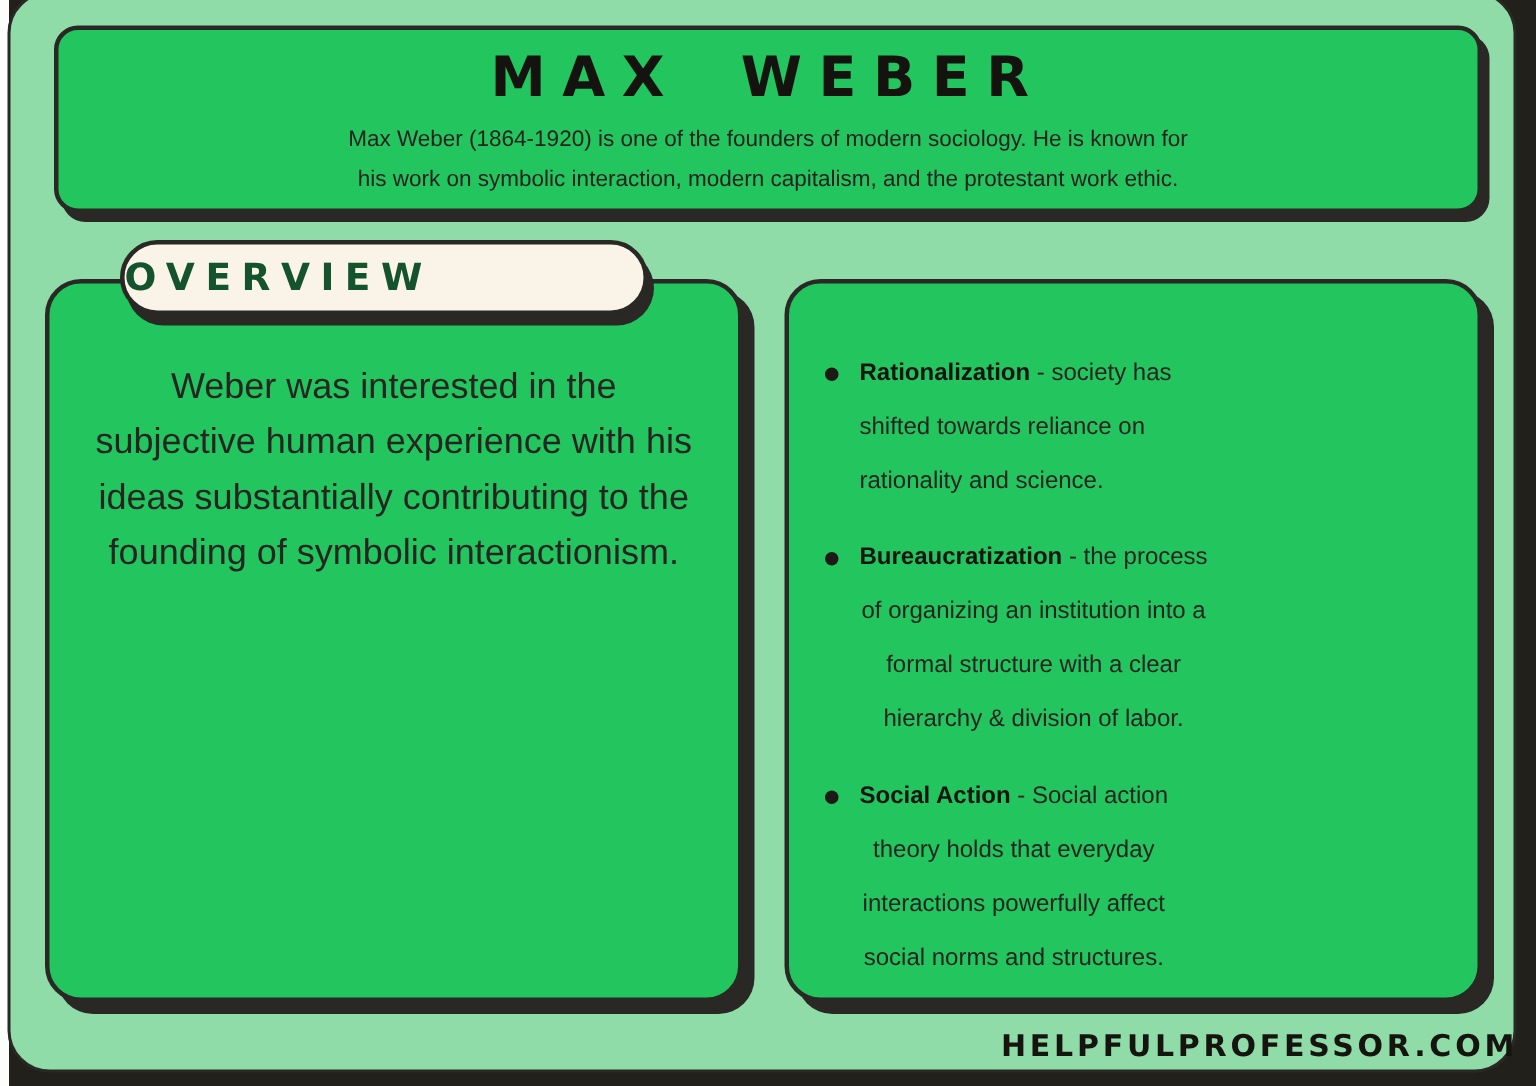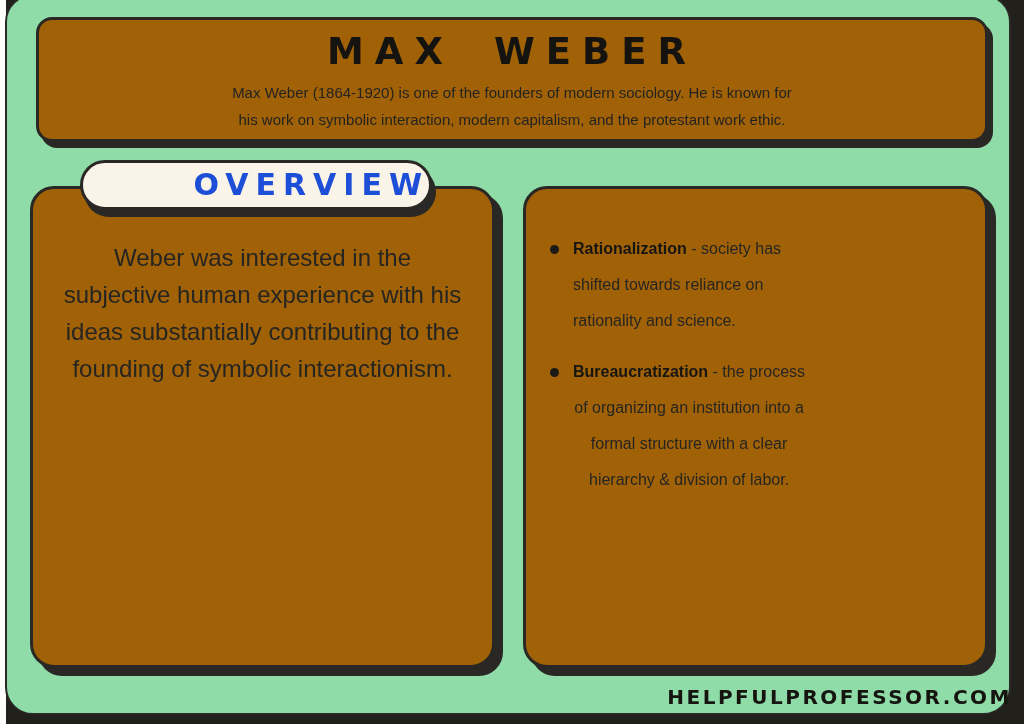--- a/index.html
+++ b/index.html
@@ -24,21 +24,21 @@
   .green-panel {
     position: absolute;
     left: 5px; top: -6px; right: 13px; bottom: 9px;
     background: #8fdca8;
     border: 2px solid #2a2824;
     border-radius: 28px;
   }
 
   .card {
     position: absolute;
-    background: #a16207;
+    background: #22c55e;
     border: 3px solid #2a2824;
     color: #262521;
   }
 
   .title-card {
     left: 36px; top: 17px;
     width: 952px; height: 125px;
     border-radius: 16px;
     box-shadow: 5px 6px 0 #2a2824;
     text-align: center;
@@ -73,27 +73,27 @@
 
   .pill {
     position: absolute;
     top: 160px;
     height: 50px;
     background: #faf3e7;
     border: 3px solid #2a2824;
     border-radius: 26px;
     box-shadow: 4px 7px 0 #2a2824;
     z-index: 5;
-    text-align: right;
+    text-align: left;
     line-height: 44px;
     font-family: "DejaVu Sans", sans-serif;
     font-weight: 900;
-    font-size: 30px;
+    font-size: 25px;
     letter-spacing: 7px;
-    color: #1d4ed8;
+    color: #14532d;
   }
   .overview-pill { left: 80px; width: 352px; }
   .key-ideas-pill { left: 577px; width: 356px; }
 
   .overview-body {
     padding: 50px 10px 0 10px;
     text-align: center;
     font-size: 24px;
     line-height: 37px;
   }
@@ -179,17 +179,26 @@
       </li>
       <li>
         <span class="bullet"></span>
         <span class="idea-text">
           <span class="idea-term">Bureaucratization</span><span> - </span><span class="idea-def">the process
 of organizing an institution into a
 formal structure with a clear
 hierarchy &amp; division of labor.</span>
         </span>
       </li>
+      <li>
+        <span class="bullet"></span>
+        <span class="idea-text">
+          <span class="idea-term">Social Action</span><span> - </span><span class="idea-def">Social action
+theory holds that everyday
+interactions powerfully affect
+social norms and structures.</span>
+        </span>
+      </li>
     </ul>
   </div>
 
   <div class="footer">HELPFULPROFESSOR.COM</div>
 </div>
 
 </body></html>

